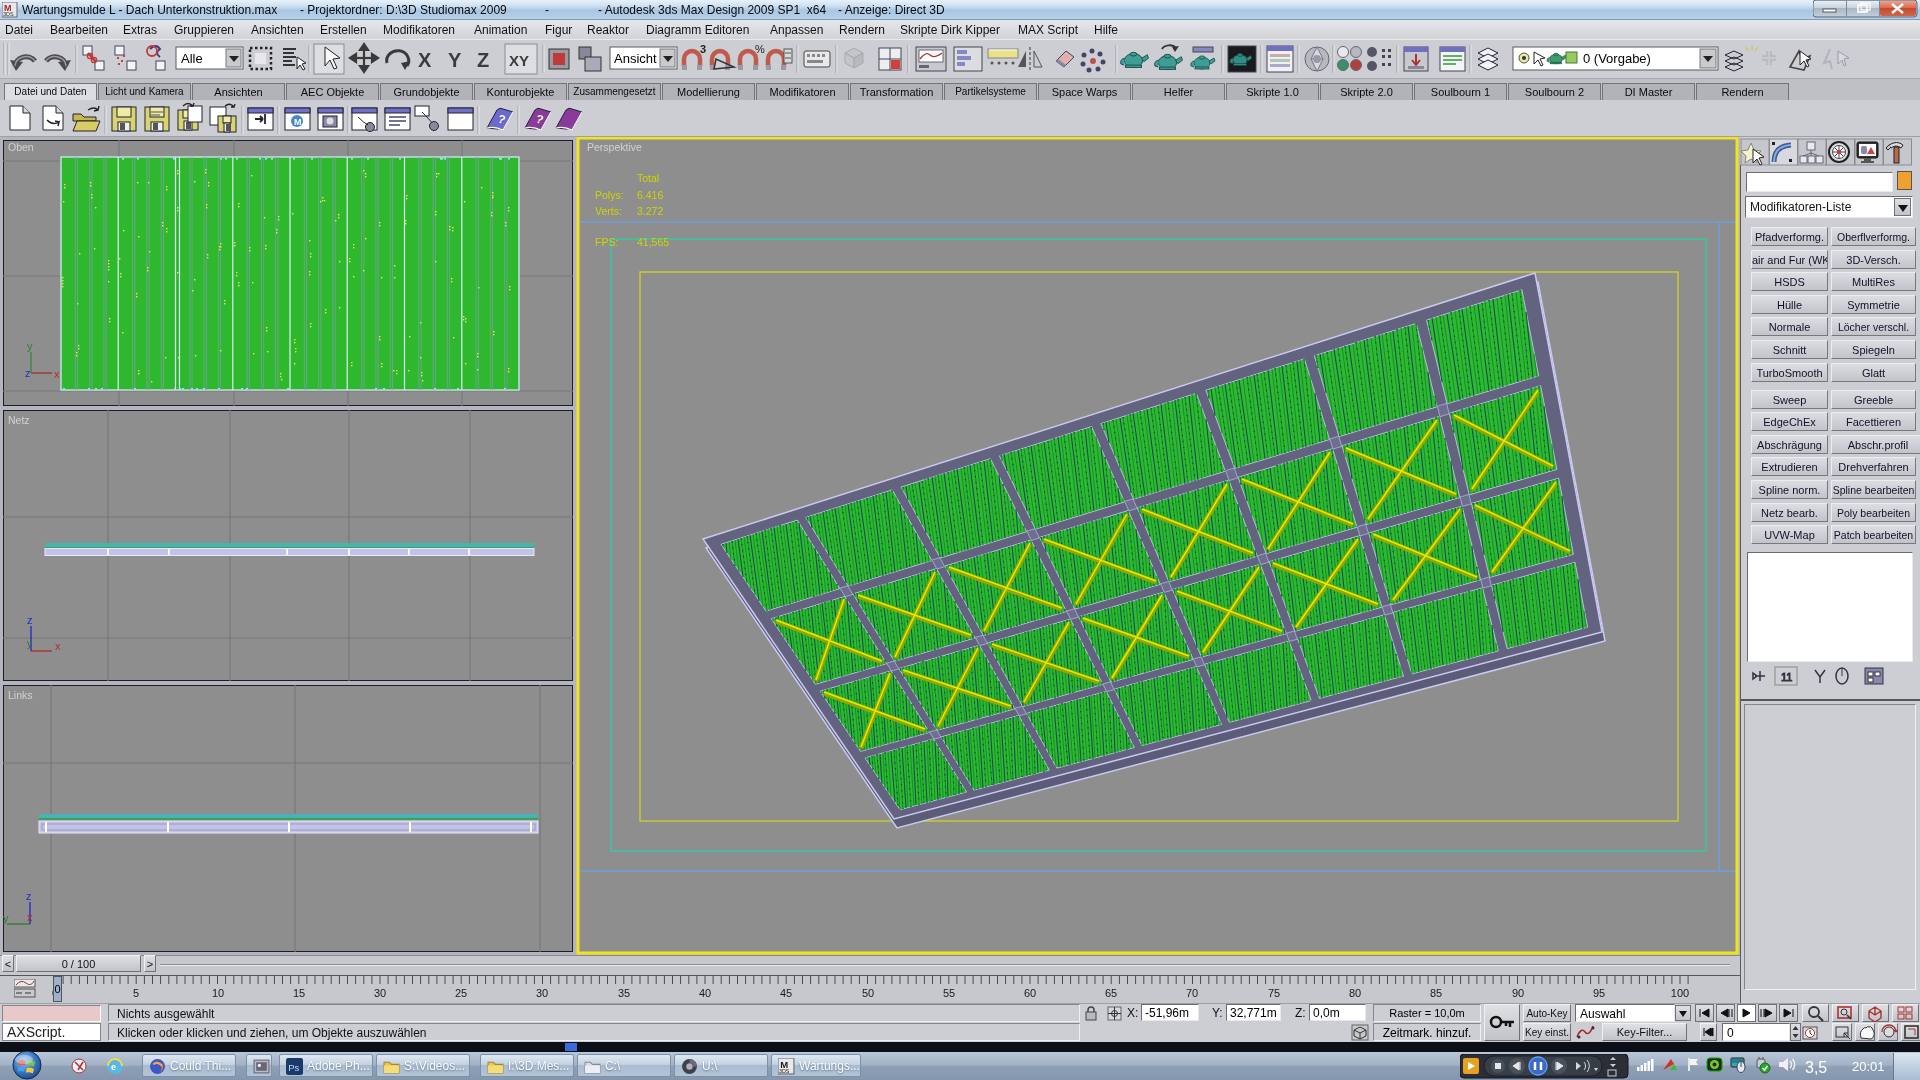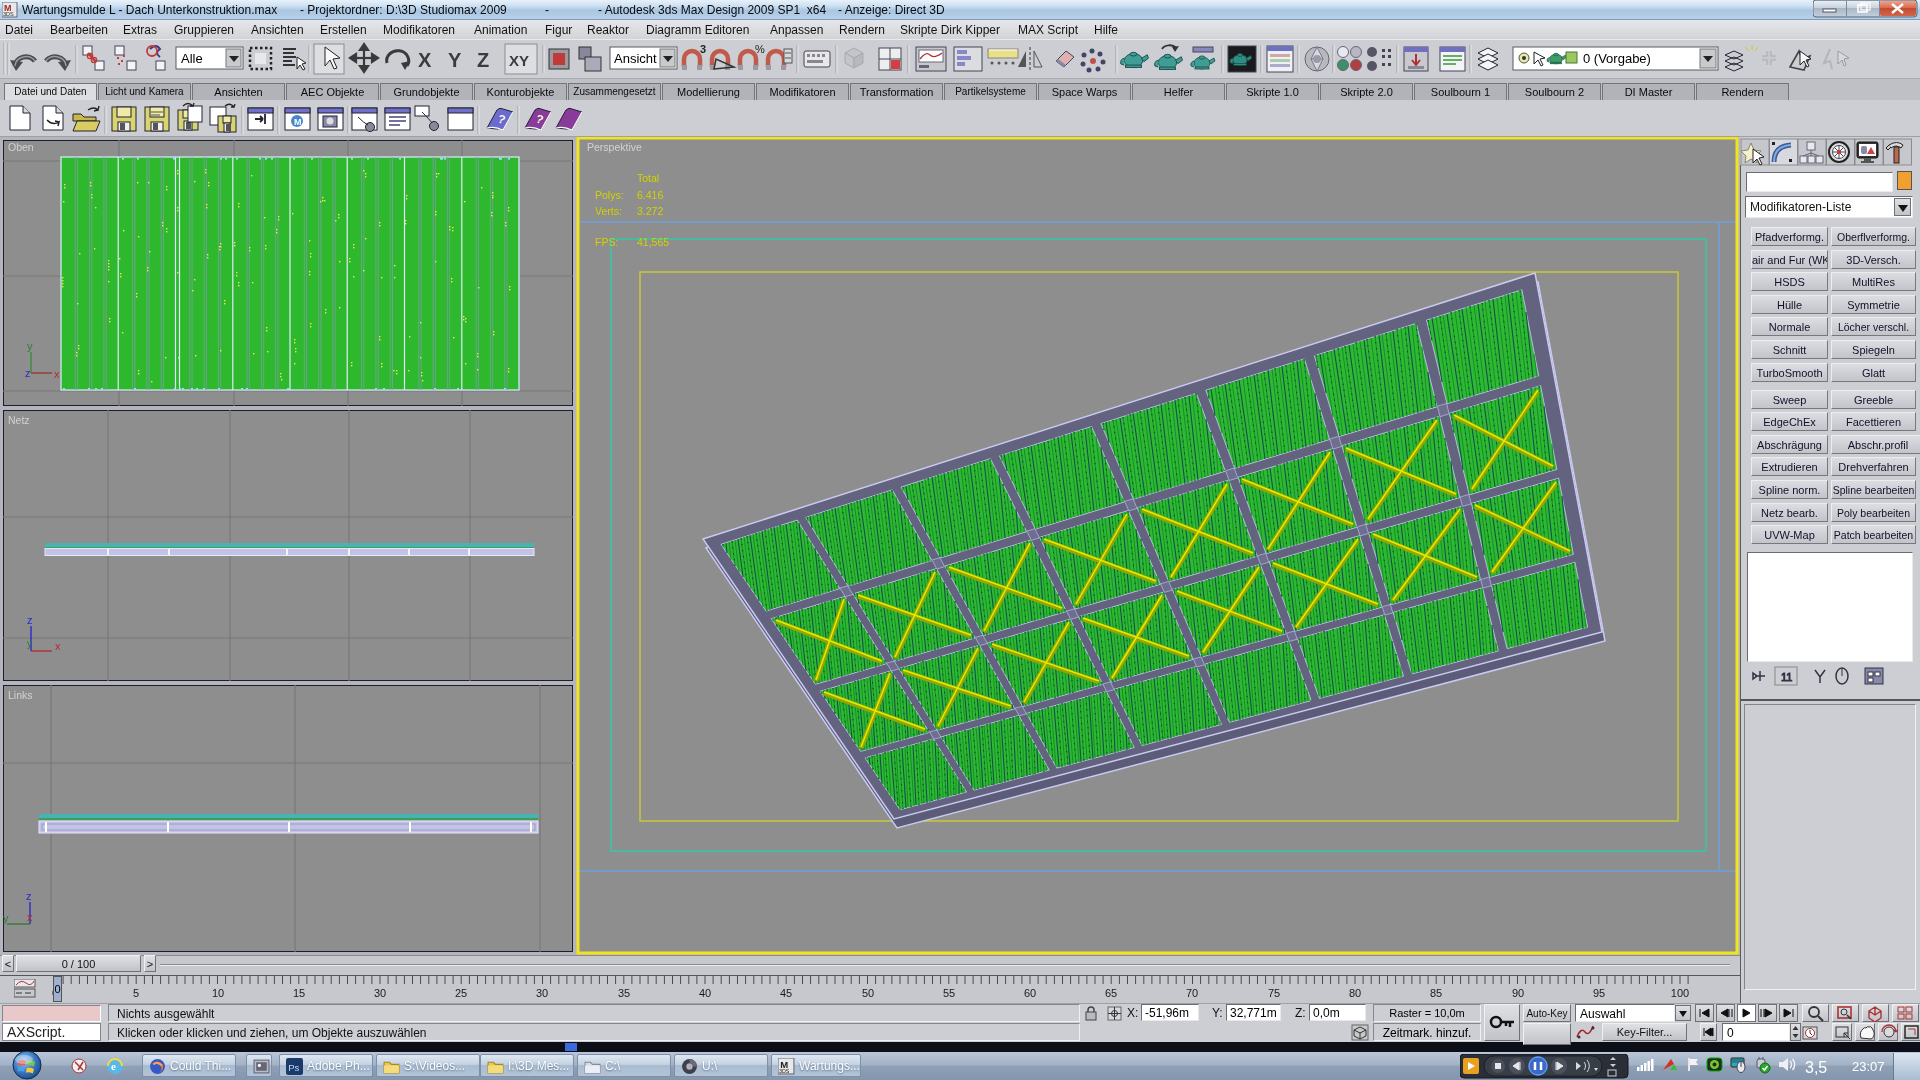--- a/index.html
+++ b/index.html
@@ -1199,21 +1199,21 @@
 <svg class="abs" style="left:1351px;top:1024px;z-index:7" width="20" height="17">
     <rect x="1" y="1" width="16" height="15" fill="#c8c9cd" stroke="#666"></rect>
     <path d="M3 6 l6-3 6 3 -6 3z M3 6 v6 l6 3 v-6 M15 6 v6 l-6 3" fill="none" stroke="#333"></path>
   </svg>
 <div class="gbtn" style="left:1484px;top:1004px;width:36px;height:37px"></div>
 <svg class="abs" style="left:1488px;top:1012px;z-index:8" width="30" height="20">
     <circle cx="8" cy="10" r="5" fill="none" stroke="#111" stroke-width="2.5"></circle>
     <path d="M12 10 h14 m-4 0 v5 m-4 -5 v4" stroke="#111" stroke-width="2.5" fill="none"></path>
   </svg>
 <div class="gbtn" style="left:1523px;top:1004px;width:48px;height:18px;padding-top:3px;font-size:10px">Auto-Key</div>
-<div class="gbtn" style="left:1523px;top:1023px;width:48px;height:18px;padding-top:20px;font-size:10px">Key einst.</div>
+<div class="gbtn" style="left:1523px;top:1023px;width:48px;height:18px;padding-top:3px;font-size:10px">Key einst.</div>
 <div class="abs white" style="left:1575px;top:1004px;width:100px;height:18px;z-index:7;font-size:12px;padding:2px 0 0 4px">Auswahl</div>
 <div class="abs" style="left:1675px;top:1005px;width:16px;height:16px;background:linear-gradient(#dfe0e4,#c2c3c8);border:1px solid #707176;z-index:8"></div>
 <div class="abs" style="left:1679px;top:1011px;width:0;height:0;border:4px solid transparent;border-top:6px solid #111;z-index:9"></div>
 <svg class="abs" style="left:1575px;top:1024px;z-index:7" width="24" height="17">
     <path d="M2 13 q4-10 8-5 t8-6" fill="none" stroke="#a22" stroke-width="1.5"></path>
     <circle cx="4" cy="13" r="1.5" fill="#333"></circle>
     <circle cx="18" cy="4" r="1.5" fill="#333"></circle>
   </svg>
 <div class="gbtn" style="left:1602px;top:1023px;width:85px;height:18px;padding-top:2px">Key-Filter...</div>
 <div class="abs" style="left:1695px;top:1004px;width:19px;height:18px;background:linear-gradient(#dfe0e4,#c2c3c8);border:1px solid #707176;z-index:7"></div>
@@ -1334,21 +1334,21 @@
       <circle cx="6" cy="7" r="1.5" fill="#fff"></circle>
     </svg>
   </div>
 <div class="tbtn" style="left:279px;top:1054px;width:94px">
     <span class="lab">Adobe Ph...</span>
     <svg class="ticon" viewBox="0 0 16 16">
       <rect width="16" height="16" rx="2" fill="#1a3a6a"></rect>
       <text x="2" y="12" font-size="9" fill="#bcd8f8" font-family="Liberation Sans">Ps</text>
     </svg>
   </div>
-<div class="tbtn" style="left:376px;top:1054px;width:104px">
+<div class="tbtn" style="left:376px;top:1054px;width:94px">
     <span class="lab">S:\Videos...</span>
     <svg class="ticon" viewBox="0 0 16 16">
       <path d="M1 4 h5 l2 2 h7 v8 h-14z" fill="#e8c84a" stroke="#a8872a"></path>
       <path d="M1 7 h14 v7 h-14z" fill="#f4dc7a"></path>
     </svg>
   </div>
 <div class="tbtn" style="left:480px;top:1054px;width:94px">
     <span class="lab">I:\3D Mes...</span>
     <svg class="ticon" viewBox="0 0 16 16">
       <path d="M1 4 h5 l2 2 h7 v8 h-14z" fill="#e8c84a" stroke="#a8872a"></path>
@@ -1430,13 +1430,13 @@
       <path d="M4 3 v-2 m4 2 v-2" stroke="#556"></path>
       <circle cx="10" cy="12" r="5" fill="#28a828" stroke="#186818"></circle>
       <path d="M7.5 12 l2 2 3-4" stroke="#fff" stroke-width="1.5" fill="none"></path>
     </g>
     <g transform="translate(142,0)">
       <path d="M0 6 h4 l5-4 v13 l-5-4 h-4z" fill="#f0f0f4"></path>
       <path d="M11 5 a5 5 0 0 1 0 7 M13.5 3 a8 8 0 0 1 0 11" stroke="#f0f0f4" stroke-width="1.5" fill="none"></path>
     </g>
   </svg>
 <div class="abs" style="left:1805px;top:1059px;z-index:9;font-size:16px;color:#fff">3,5</div>
-<div class="abs" style="left:1852px;top:1059px;z-index:9;font-size:13px;color:#fff">23:07</div>
+<div class="abs" style="left:1852px;top:1059px;z-index:9;font-size:13px;color:#fff">20:01</div>
 <div class="abs" style="left:1893px;top:1053px;width:27px;height:27px;background:linear-gradient(#dce6f0,#a8bcd2);border-left:1px solid #68788e;z-index:9"></div>
 </body></html>

